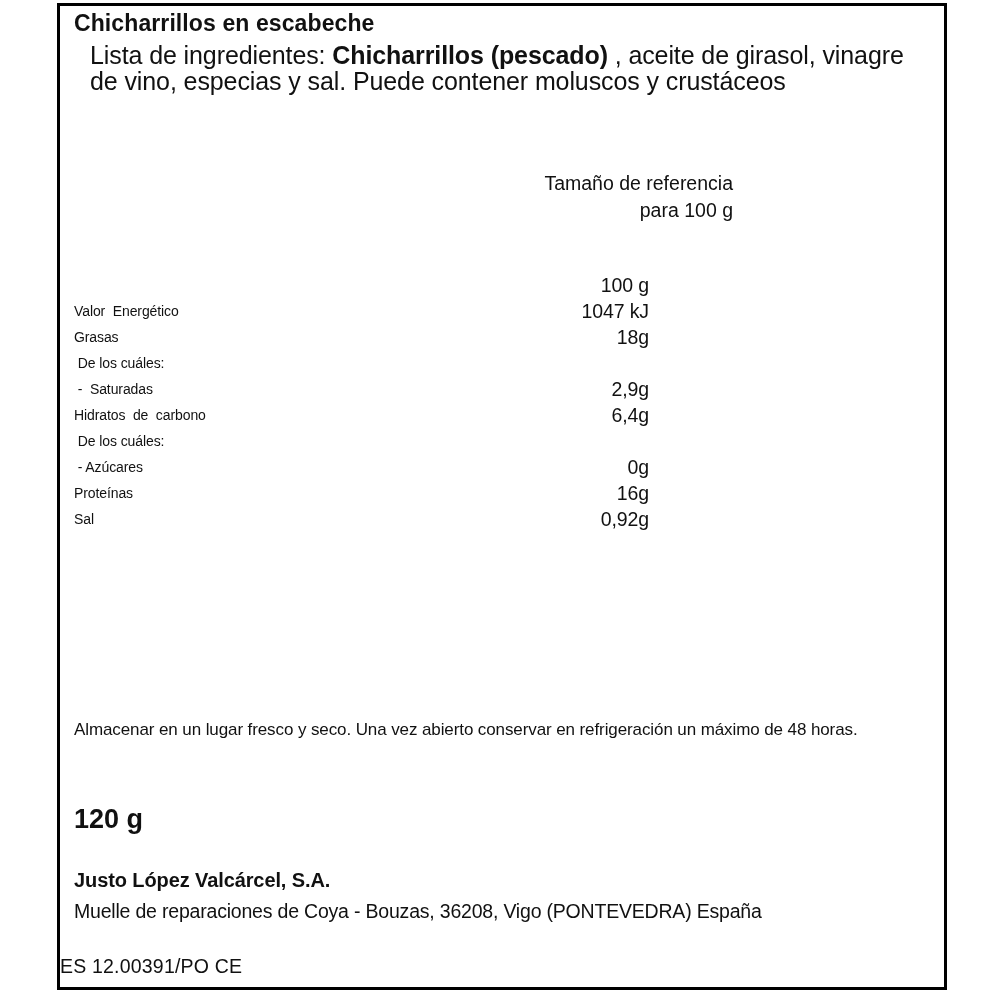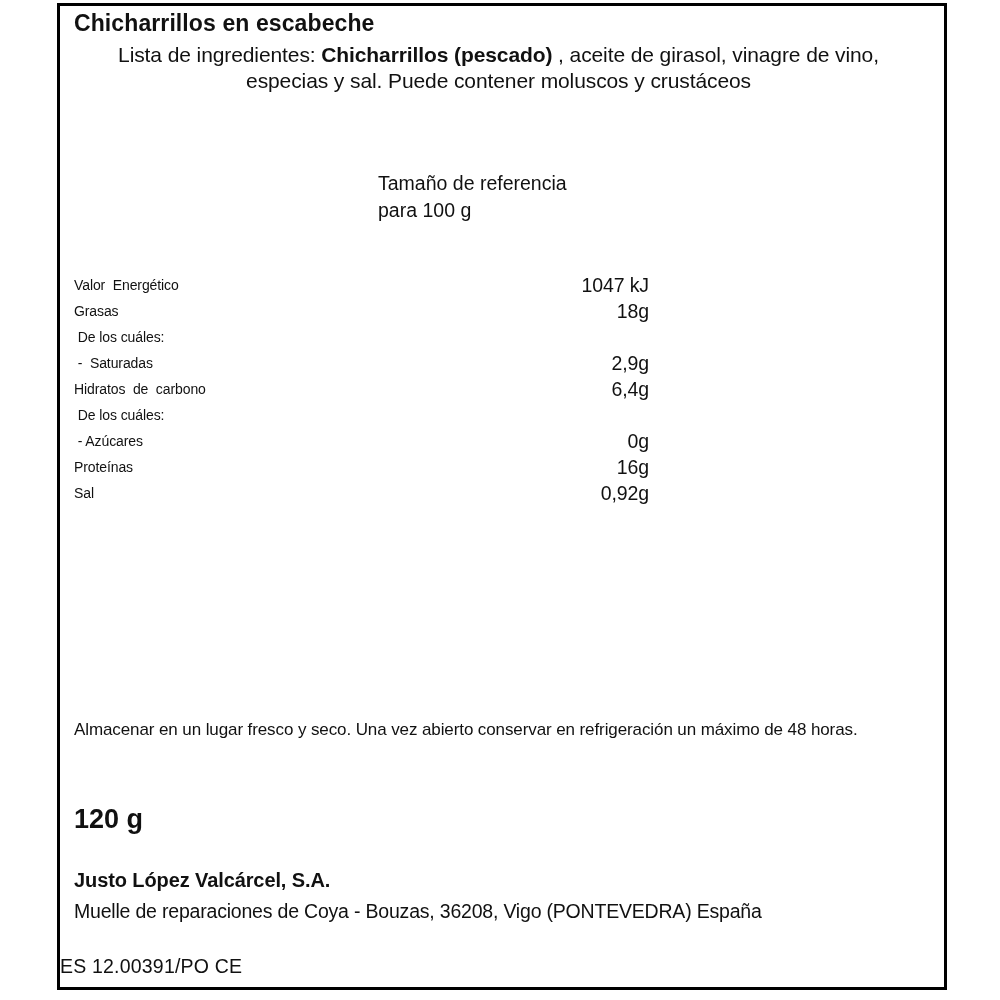--- a/index.html
+++ b/index.html
@@ -39,38 +39,37 @@
     left: 14px;
     top: 4px;
     font-size: 23px;
     font-weight: bold;
     letter-spacing: 0.1px;
     white-space: nowrap;
   }
 
   #ingredients-block {
     position: absolute;
-    left: 16px;
+    left: 30px;
     top: 36px;
     width: 845px;
-    font-size: 21px;
+    font-size: 25px;
     line-height: 26px;
     letter-spacing: -0.1px;
-    text-align: center;
   }
   #ingredients-block .lead { font-weight: normal; }
   #ingredients-block .allergen { font-weight: bold; }
 
   
   #reference-heading {
     position: absolute;
-    left: 318px;
+    left: 343px;
     top: 164px;
     width: 330px;
-    text-align: left;
+    text-align: right;
     font-size: 19.5px;
     line-height: 27px;
   }
 
   
   #nutrition-table {
     position: absolute;
     left: 14px;
     top: 266px;
     width: 575px;
@@ -160,20 +159,24 @@
     <div id="ingredients-block">
       <span class="lead">Lista de ingredientes: </span><span class="allergen">Chicharrillos (pescado)</span><span class="rest"> , aceite de girasol, vinagre de vino, especias y sal. Puede contener moluscos y crustáceos</span>
     </div>
 
     <div id="reference-heading">
       <div>Tamaño de referencia</div>
       <div>para 100 g</div>
     </div>
 
     <div id="nutrition-table">
+      <div class="nrow">
+        <span class="nlabel"></span>
+        <span class="nvalue">100 g</span>
+      </div>
       <div id="nutrition-rows">
           <div class="nrow">
             <span class="nlabel">Valor  Energético</span>
             <span class="nvalue">1047 kJ</span>
           </div>
           <div class="nrow">
             <span class="nlabel">Grasas</span>
             <span class="nvalue">18g</span>
           </div>
           <div class="nrow">

